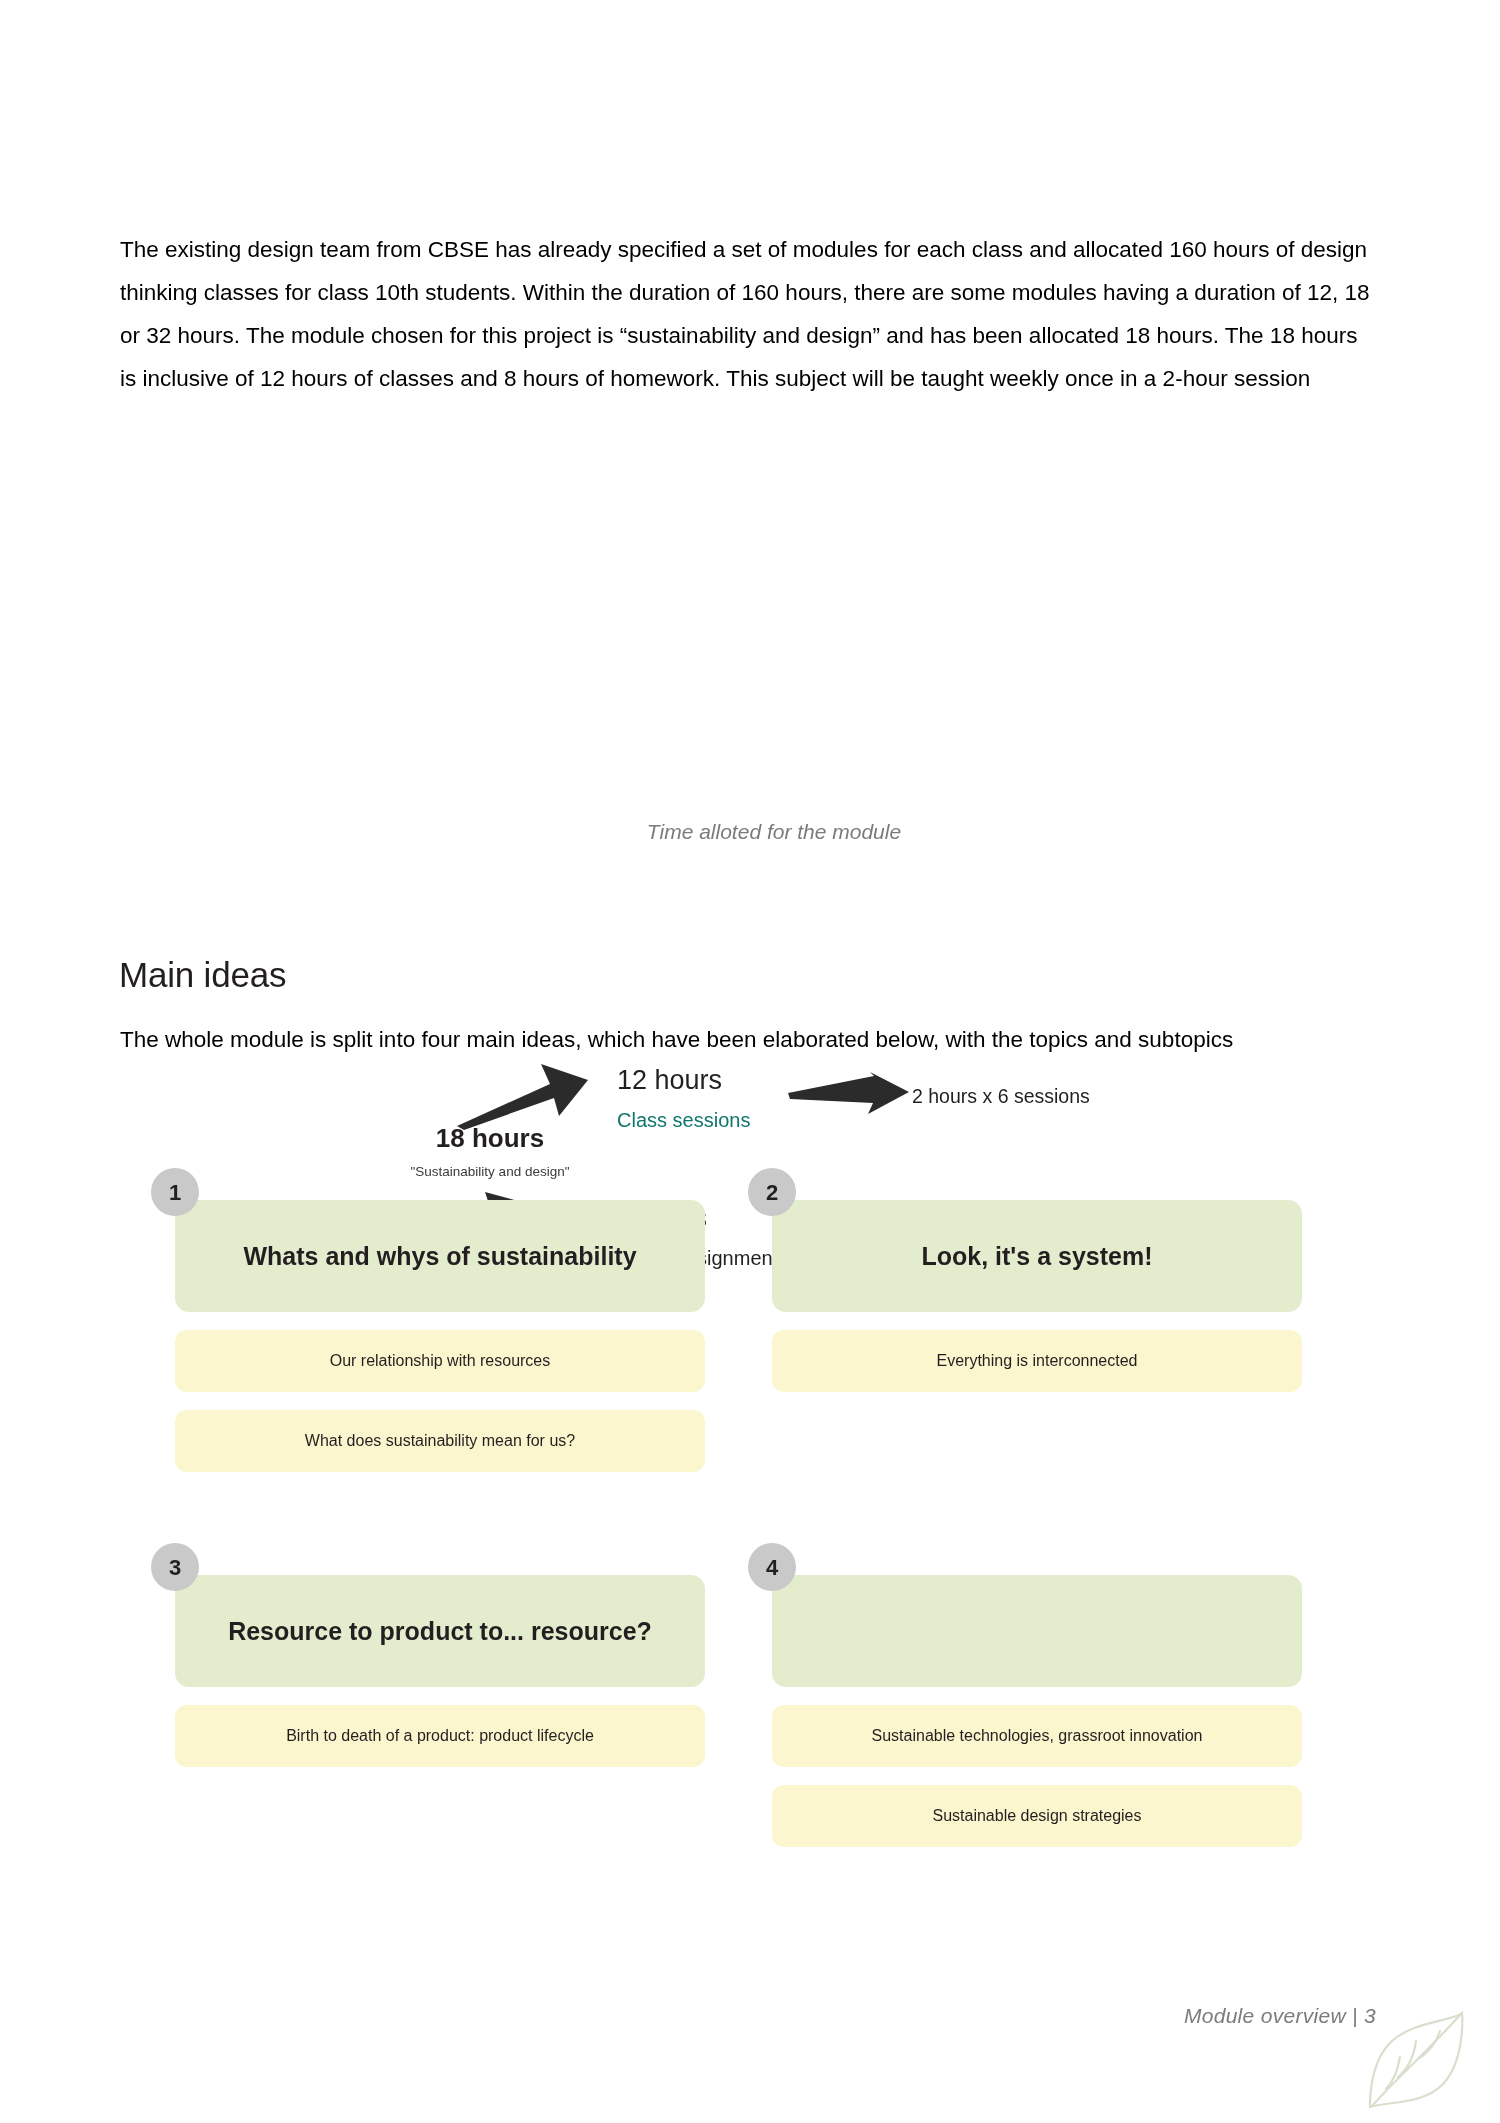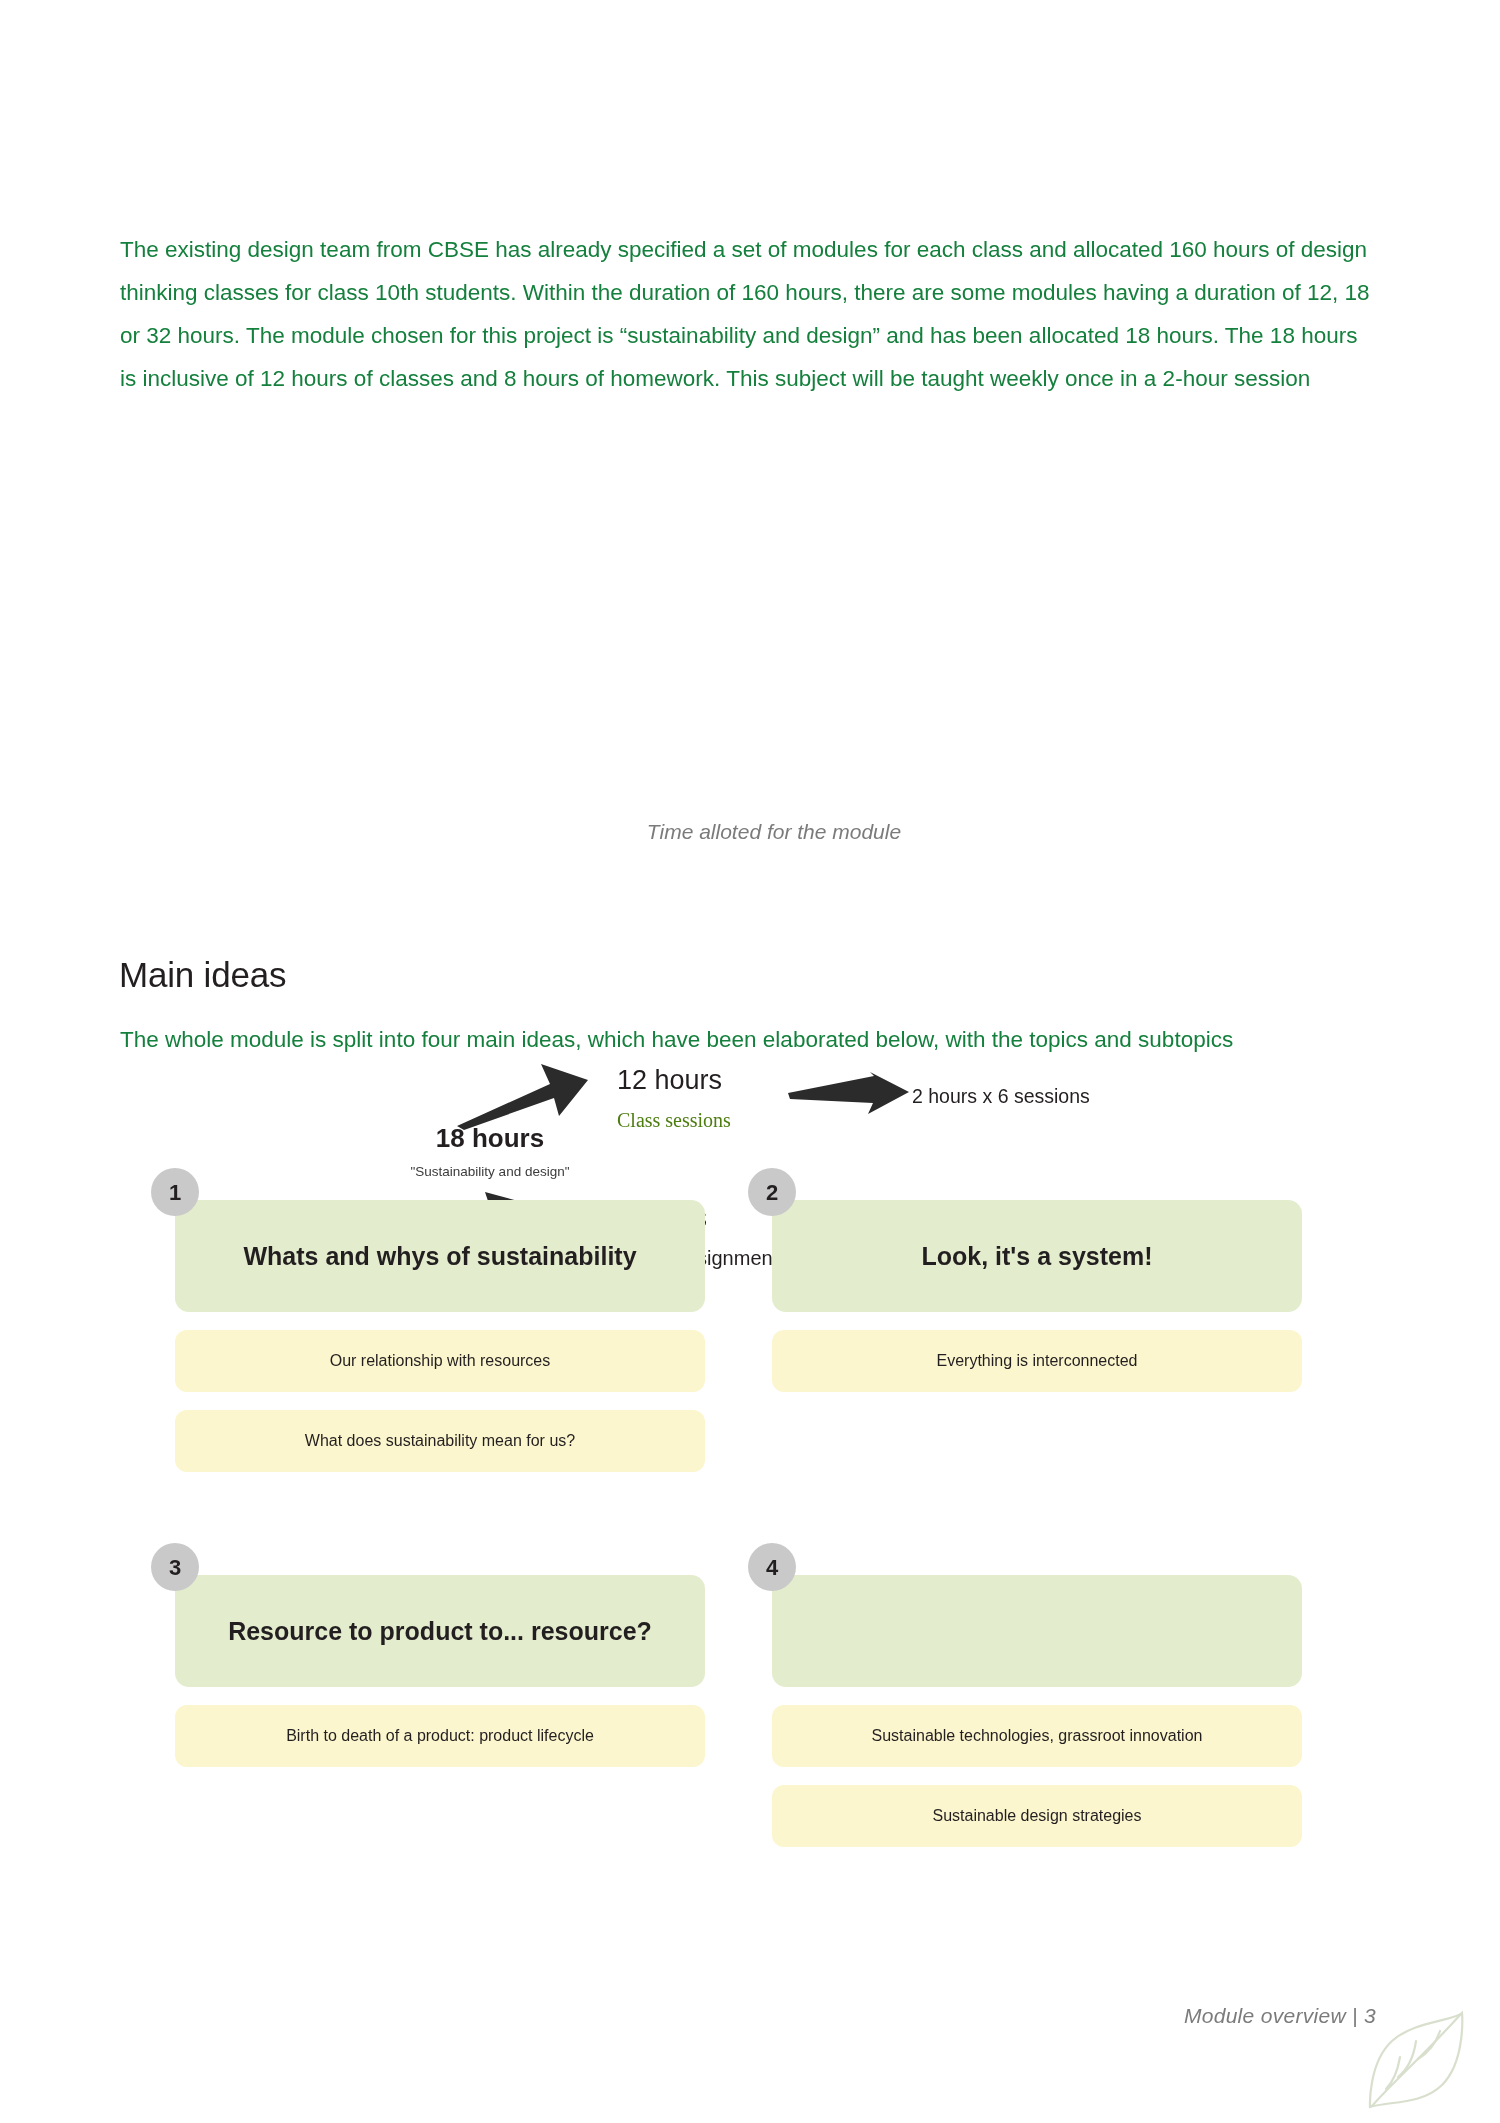--- a/index.html
+++ b/index.html
@@ -36,21 +36,21 @@
     font-weight: 400;
     letter-spacing: -0.2px;
     color: #231f20;
   }
   .body-par {
     position: absolute;
     left: 120px;
     font-size: 22.5px;
     line-height: 43px;
     font-weight: 400;
-    color: #15803d;
+    color: #000000;
   }
   #par-structure { top: 228px; width: 1250px; }
   #par-mainideas { top: 1018px; width: 1200px; }
 
   
   .diagram { position: absolute; left: 0; top: 520px; width: 1500px; height: 310px; }
 
   .dg-18 {
     position: absolute;
     left: 390px;
@@ -78,22 +78,21 @@
     font-size: 27px;
     font-weight: 400;
     color: #231f20;
   }
   .dg-12-sub {
     position: absolute;
     left: 617px;
     top: 589px;
     font-size: 20px;
     font-weight: 400;
-    color: #4d7c0f;
-    font-family: Liberation Serif, serif;
+    color: #0f766e;
   }
   .dg-6 {
     position: absolute;
     left: 617px;
     top: 683px;
     font-size: 27px;
     font-weight: 400;
     color: #231f20;
   }
   .dg-6-sub {

